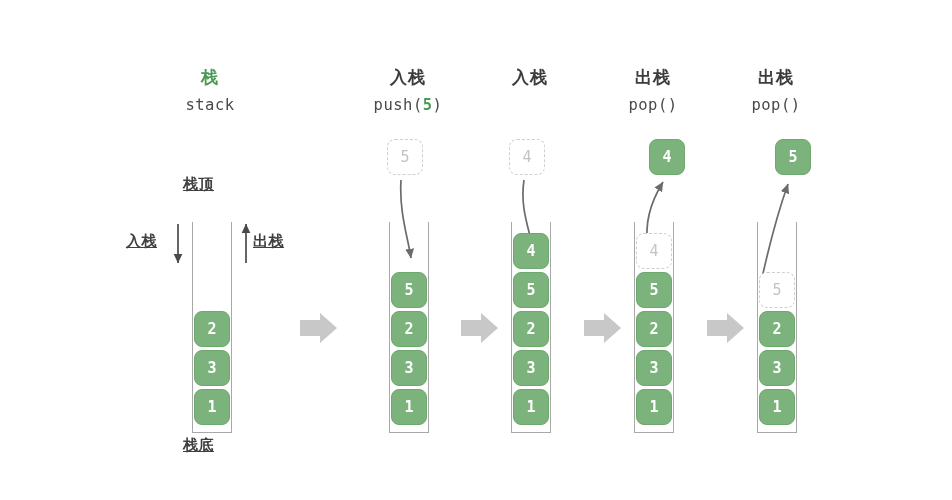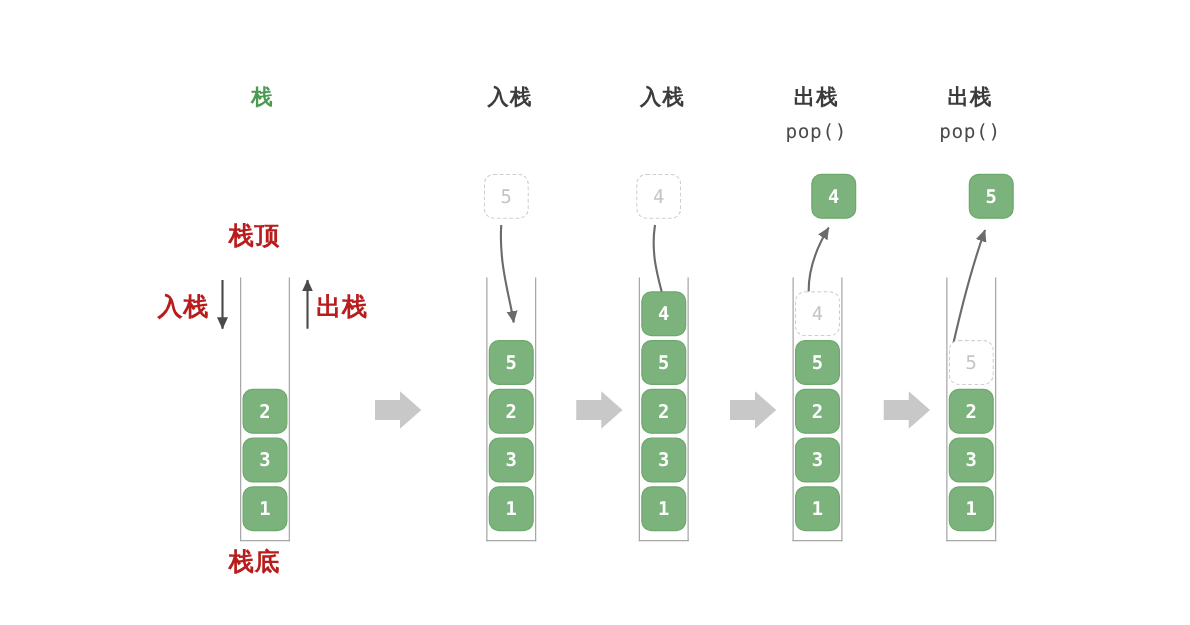--- a/index.html
+++ b/index.html
@@ -87,25 +87,26 @@
     background: #ffffff;
     border: 1.4px dashed #cfcfcf;
     color: #c4c4c4;
     font-weight: normal;
   }
 
   
   .side-label {
     position: absolute;
     font-family: "Liberation Sans", "DejaVu Sans", sans-serif;
-    font-size: 20px;
-    font-weight: bold;
-    color: #b91c1c;
+    font-size: 15px;
+    font-weight: bold;
+    color: #404040;
     white-space: nowrap;
     letter-spacing: 0.5px;
+    text-decoration: underline;
   }
 
   
   #overlay {
     position: absolute;
     left: 0; top: 0;
     width: 952px;
     height: 500px;
     pointer-events: none;
   }
@@ -157,34 +158,36 @@
     <g>
       <path d="M584,320 L604,320 L604,313 L621,328 L604,343 L604,336 L584,336 Z" fill="#c8c8c8"></path>
     </g>
     <g>
       <path d="M707,320 L727,320 L727,313 L744,328 L727,343 L727,336 L707,336 Z" fill="#c8c8c8"></path>
     </g>
   </svg>
 
   <div class="col-title" style="left:150px; top:66px; width:120px;">
     <div class="title-cn green">栈</div>
+    <div class="title-code">stack</div>
   </div>
 
   <div class="side-label" style="left:183px; top:175px;">栈顶</div>
   <div class="side-label" style="left:183px; top:436px;">栈底</div>
   <div class="side-label" style="left:126px; top:232px;">入栈</div>
   <div class="side-label" style="left:253px; top:232px;">出栈</div>
 
   <div class="tube" style="left:192px; top:222px; width:40px; height:211px;"></div>
   <div class="cell solid" style="left:194px; top:311px;">2</div>
   <div class="cell solid" style="left:194px; top:350px;">3</div>
   <div class="cell solid" style="left:194px; top:389px;">1</div>
 
   <div class="col-title" style="left:348px; top:66px; width:120px;">
     <div class="title-cn">入栈</div>
+    <div class="title-code"><span>push(</span><span class="num">5</span><span>)</span></div>
   </div>
 
   <div class="cell ghost" style="left:387px; top:139px;">5</div>
 
   <div class="tube" style="left:389px; top:222px; width:40px; height:211px;"></div>
   <div class="cell solid" style="left:391px; top:272px;">5</div>
   <div class="cell solid" style="left:391px; top:311px;">2</div>
   <div class="cell solid" style="left:391px; top:350px;">3</div>
   <div class="cell solid" style="left:391px; top:389px;">1</div>
 

